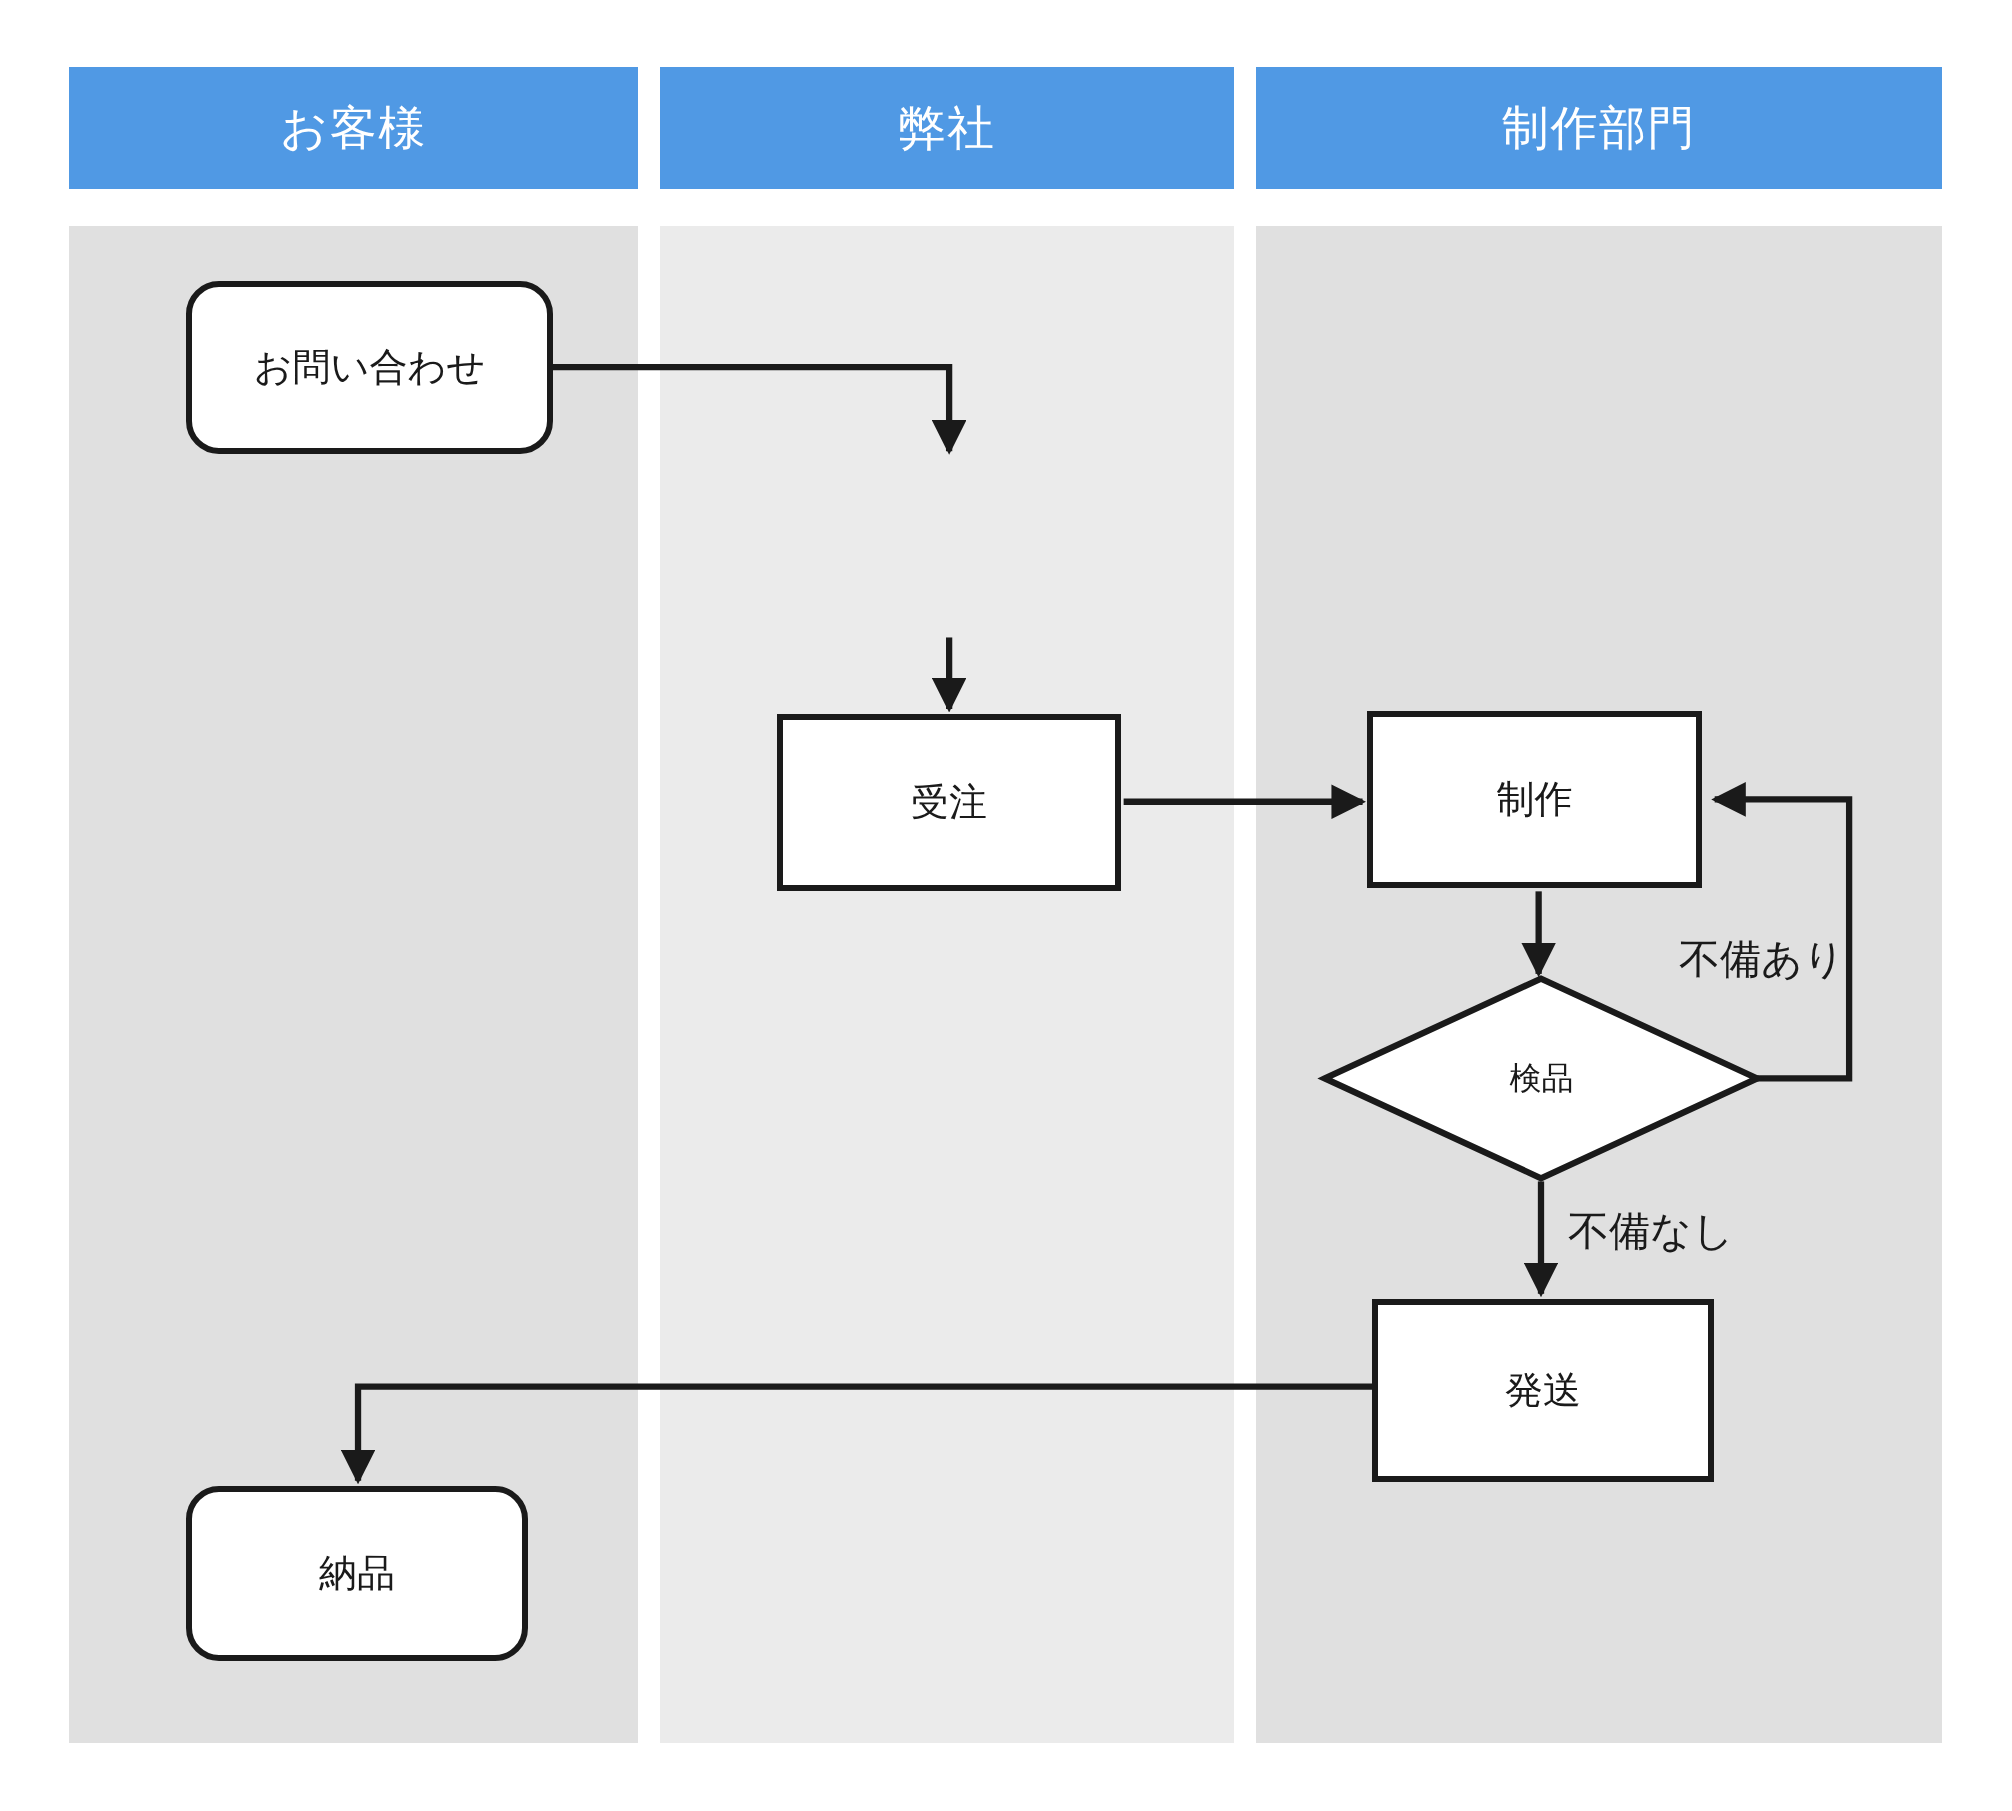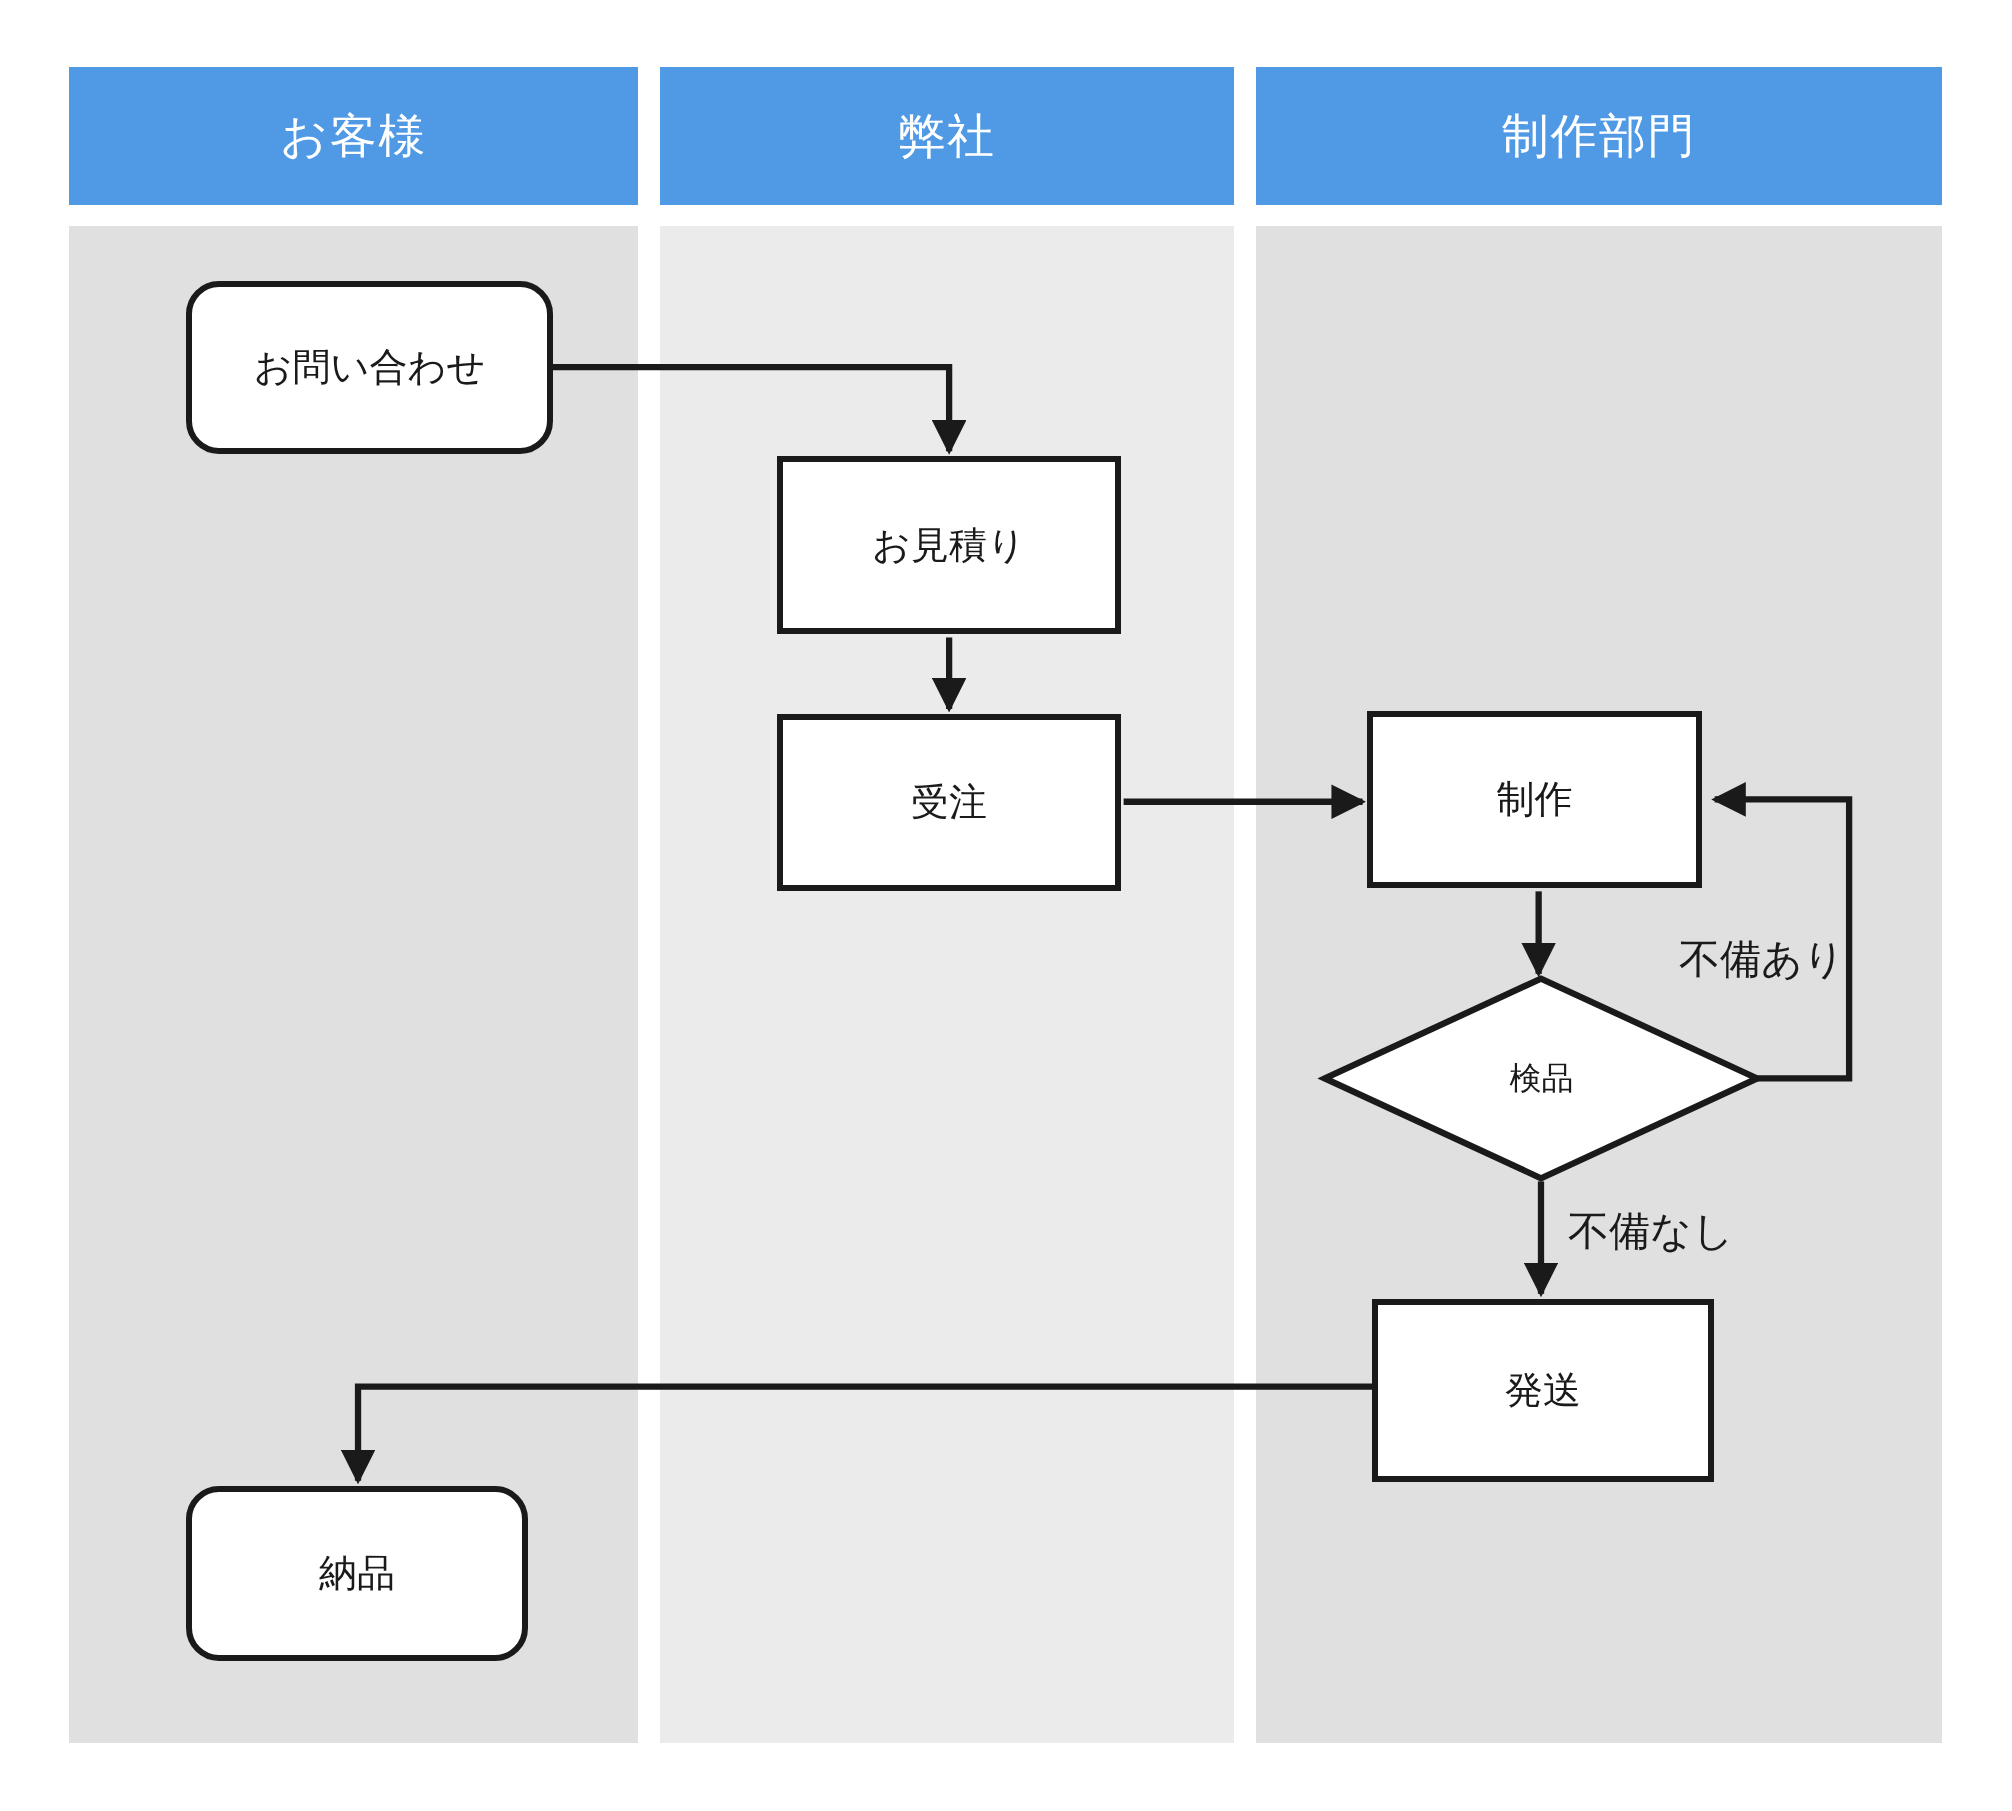--- a/index.html
+++ b/index.html
@@ -13,21 +13,21 @@
   html,body{margin:0;padding:0;background:#ffffff;}
   .canvas{
     position:relative;
     width:2013px;height:1811px;
     background:#ffffff;
     font-family:"Liberation Sans", sans-serif;
     color:#1a1a1a;
   }
   .lane-header{
     position:absolute;
-    top:67px;height:138px;
+    top:67px;height:122px;
     background:var(--lane-header);
     color:var(--header-text);
     display:flex;align-items:center;justify-content:center;
     font-size:47px;
     letter-spacing:1.6px;
   }
   .lane-body{
     position:absolute;
     top:226px;height:1517px;
   }
@@ -98,23 +98,20 @@
 
     <path d="M1745 1764 H455 V1884" marker-end="url(#arrow)"></path>
 
     <polygon points="1685,1372 1960,1245 2235,1372 1960,1499"></polygon>
   </svg>
 
   <div class="node rounded" style="left:186px;top:281px;width:367px;height:173px;">
     <span>お問い合わせ</span>
   </div>
 
-  <div class="node" style="left:777px;top:456px;width:344px;height:178px;">
-    <span>お見積り</span>
-  </div>
 
   <div class="node" style="left:777px;top:714px;width:344px;height:177px;">
     <span>受注</span>
   </div>
 
   <div class="node" style="left:1367px;top:711px;width:335px;height:177px;">
     <span>制作</span>
   </div>
 
   <div class="shape-label" style="left:1443px;top:1057px;width:197px;height:44px;">検品</div>

